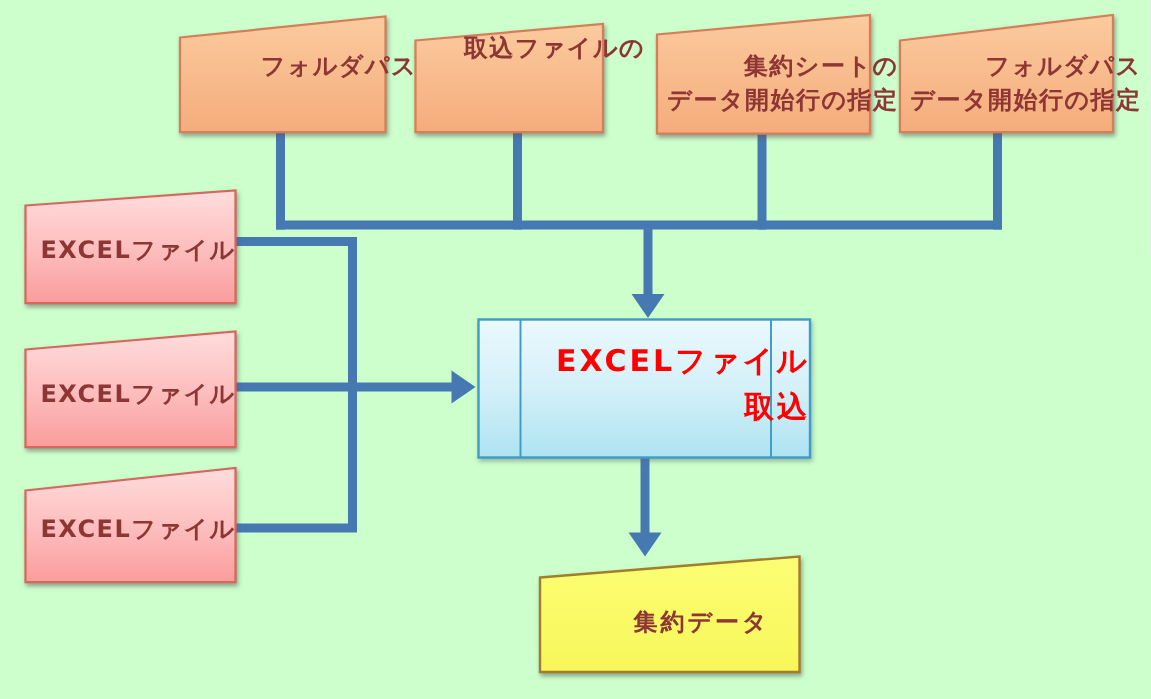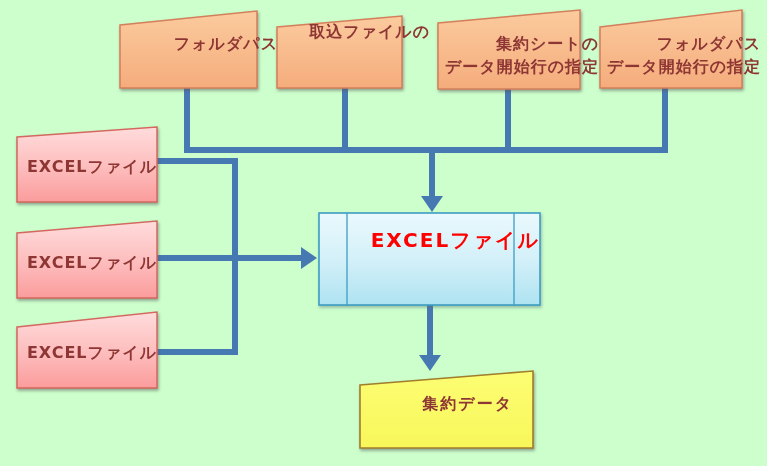--- a/index.html
+++ b/index.html
@@ -116,19 +116,20 @@
     <div>フォルダパス</div>
     <div>データ開始行の指定</div>
   </div>
 
   <div class="lbl file-lbl" style="left:17px; top:156px; width:140px">EXCELファイル</div>
   <div class="lbl file-lbl" style="left:17px; top:252px; width:140px">EXCELファイル</div>
   <div class="lbl file-lbl" style="left:17px; top:342px; width:140px">EXCELファイル</div>
 
   <div class="lbl process-lbl" style="left:319px; top:225px; width:221px">
     <div>EXCELファイル</div>
+    <div>取込</div>
   </div>
 
-  <div class="lbl output-lbl" style="left:360px; top:391px; width:153px">
+  <div class="lbl output-lbl" style="left:360px; top:402px; width:153px">
     <div>集約データ</div>
   </div>
 
 </div>
 
 </body></html>

